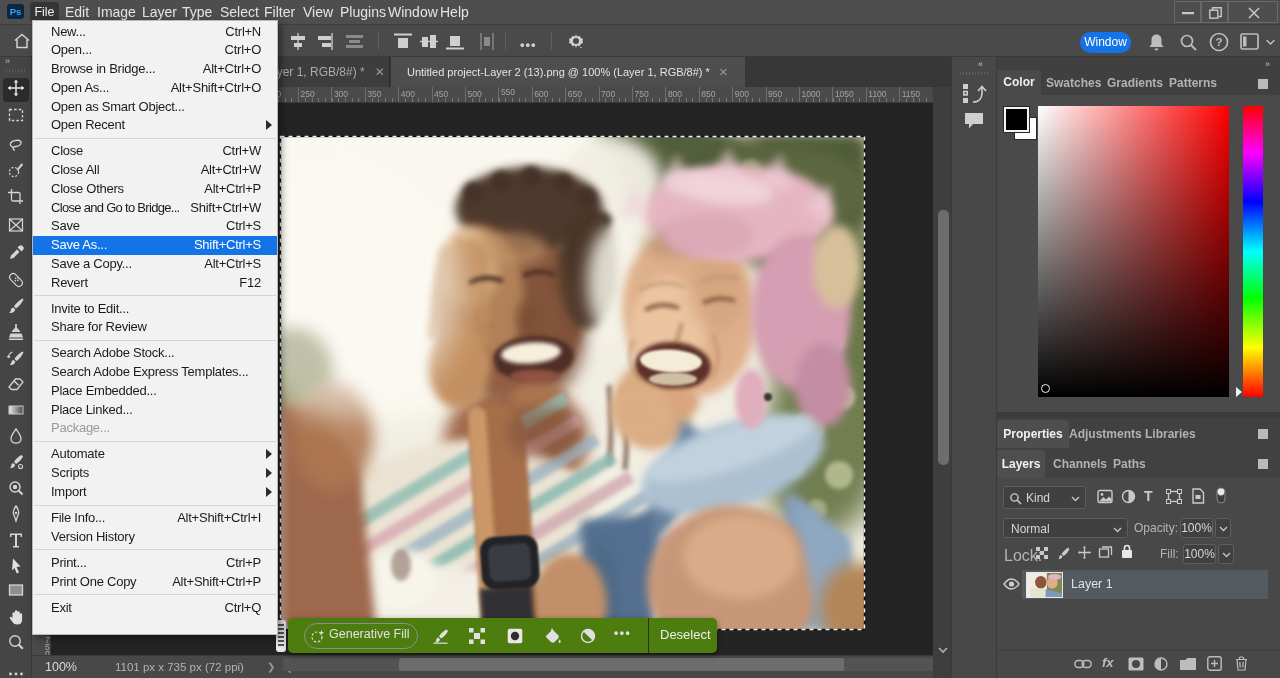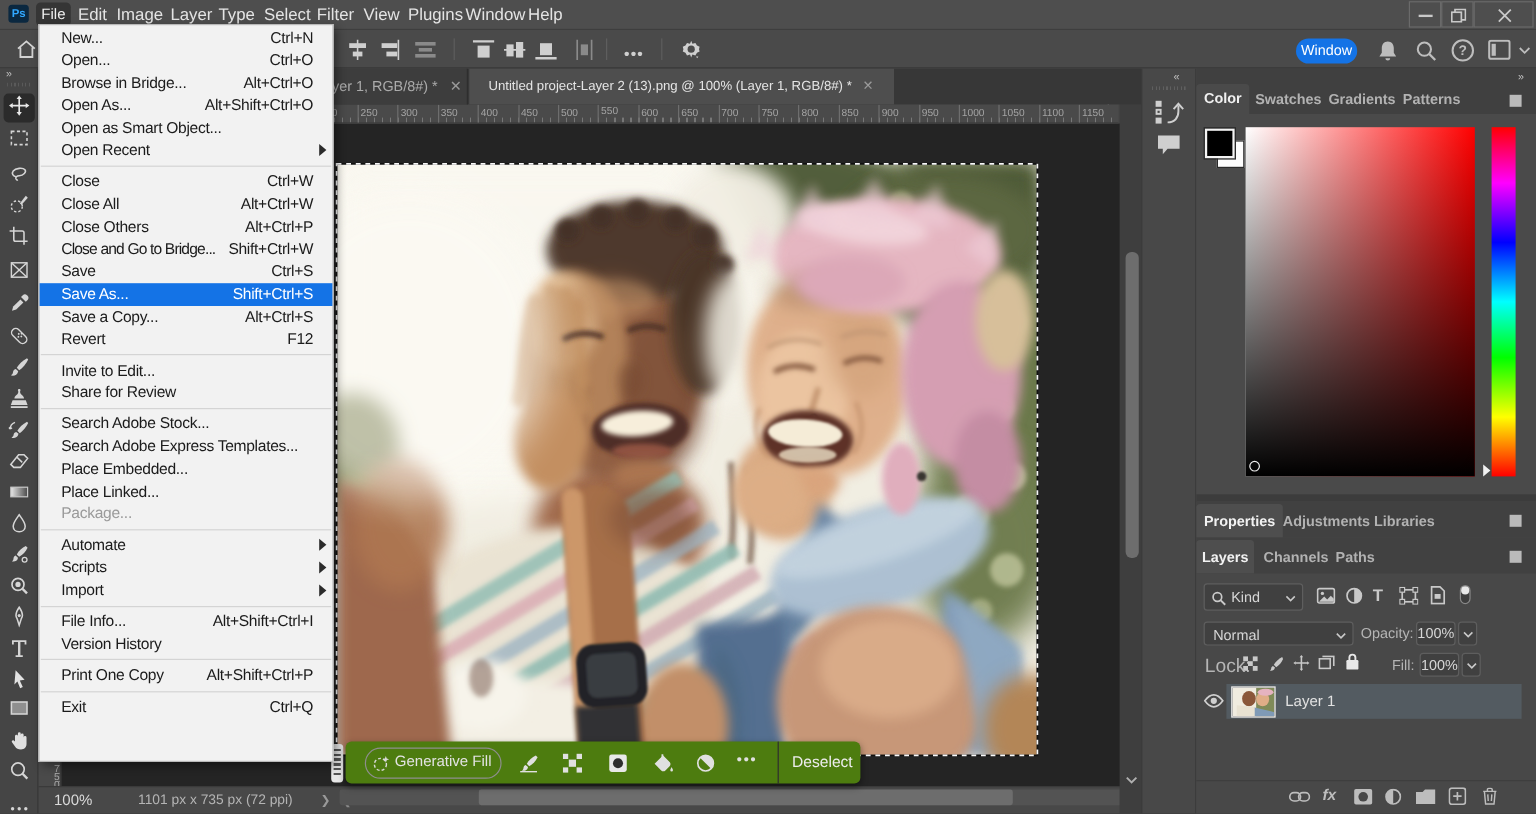--- a/index.html
+++ b/index.html
@@ -810,18 +810,19 @@
   <div class="mi">Place Linked...</div>
   <div class="mi dis">Package...</div>
   <div class="msep"></div>
   <div class="mi">Automate<span class="arr"></span></div>
   <div class="mi">Scripts<span class="arr"></span></div>
   <div class="mi">Import<span class="arr"></span></div>
   <div class="msep"></div>
   <div class="mi">File Info...<span class="sc">Alt+Shift+Ctrl+I</span></div>
   <div class="mi">Version History</div>
   <div class="msep"></div>
+  <div class="mi">Print...<span class="sc">Ctrl+P</span></div>
   <div class="mi">Print One Copy<span class="sc">Alt+Shift+Ctrl+P</span></div>
   <div class="msep"></div>
   <div class="mi">Exit<span class="sc">Ctrl+Q</span></div>
 </div>
 
 </div>
 
 </body></html>

